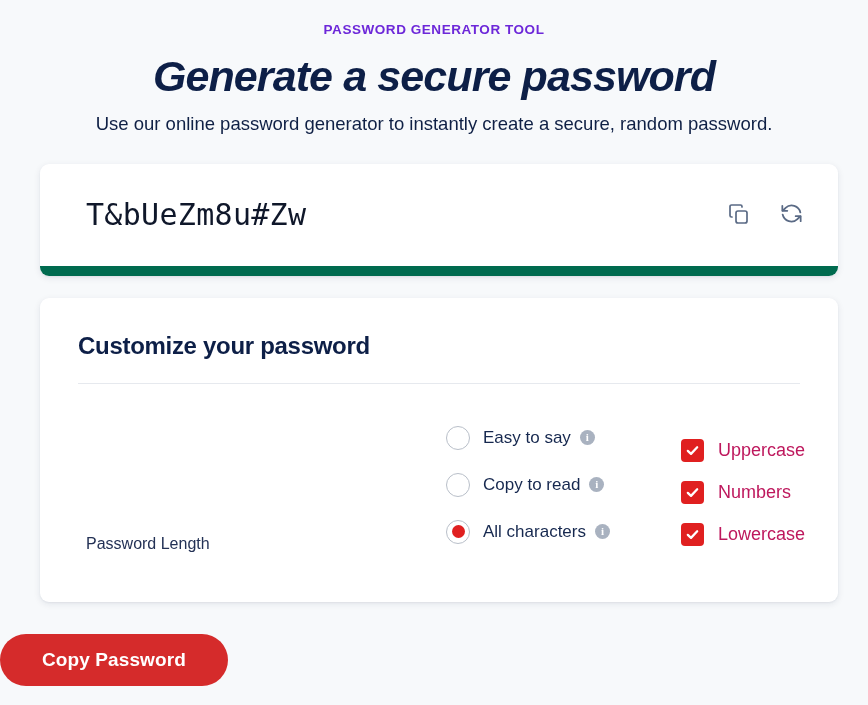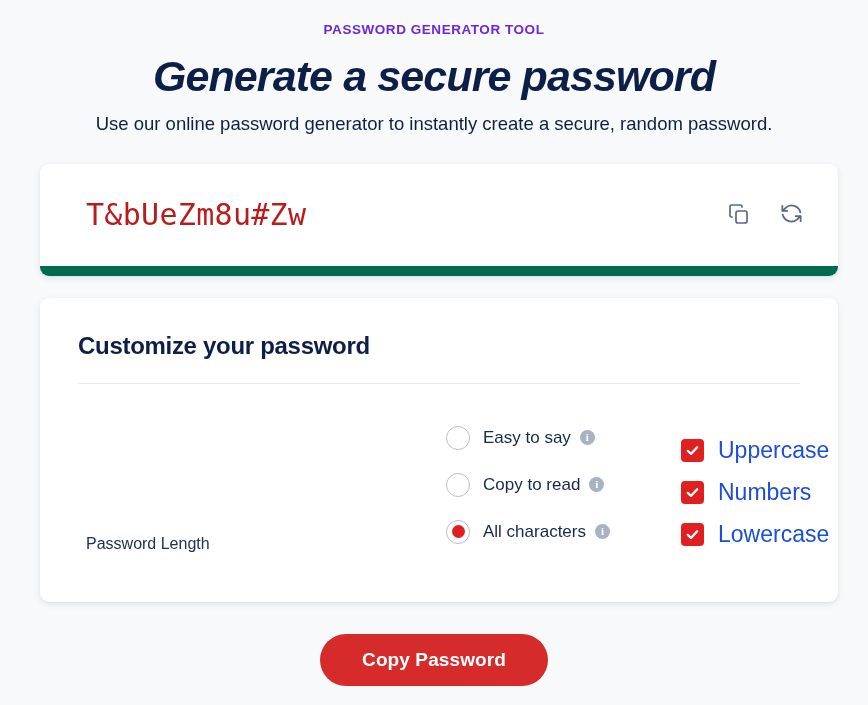--- a/index.html
+++ b/index.html
@@ -81,21 +81,21 @@
     display: flex;
     align-items: center;
     padding: 0 32px 0 46px;
   }
 
   .password-value {
     flex: 1;
     font-family: "DejaVu Sans Mono", "Liberation Mono", monospace;
     font-size: 30px;
     letter-spacing: 0.3px;
-    color: #b91c1c;
+    color: #0f172a;
     line-height: 36px;
     white-space: nowrap;
     overflow: hidden;
   }
 
   .password-actions {
     display: flex;
     align-items: center;
     gap: 22px;
     flex-shrink: 0;
@@ -283,35 +283,35 @@
     height: 23px;
     border-radius: 4px;
     background: #e02020;
     flex-shrink: 0;
     display: flex;
     align-items: center;
     justify-content: center;
   }
 
   .check-label {
-    font-size: 23px;
-    color: #1d4ed8;
+    font-size: 18px;
+    color: #be185d;
     margin-left: 14px;
     line-height: 22px;
     white-space: nowrap;
   }
 
   
   .cta-wrap {
     position: absolute;
     top: 634px;
     left: 0;
     width: 868px;
     display: flex;
-    justify-content: center;
+    justify-content: flex-start;
   }
 
   .cta-button {
     background: #d52b2b;
     color: #ffffff;
     border: none;
     border-radius: 30px;
     padding: 0 42px;
     height: 52px;
     font-family: "Liberation Sans", sans-serif;

